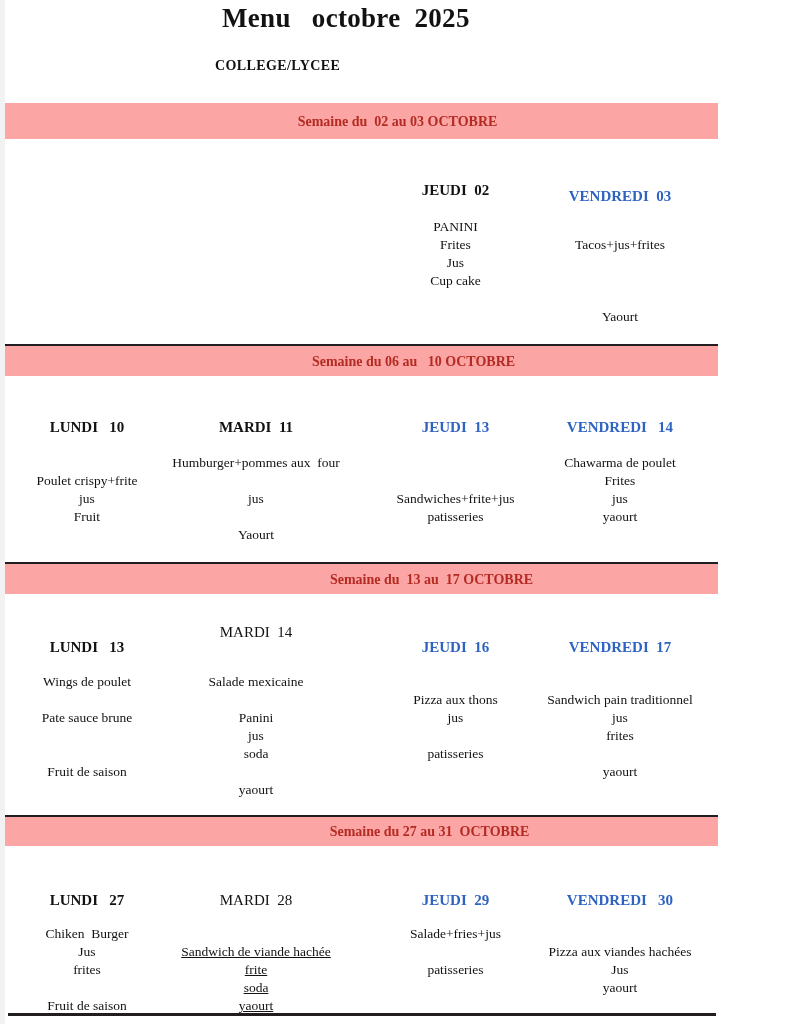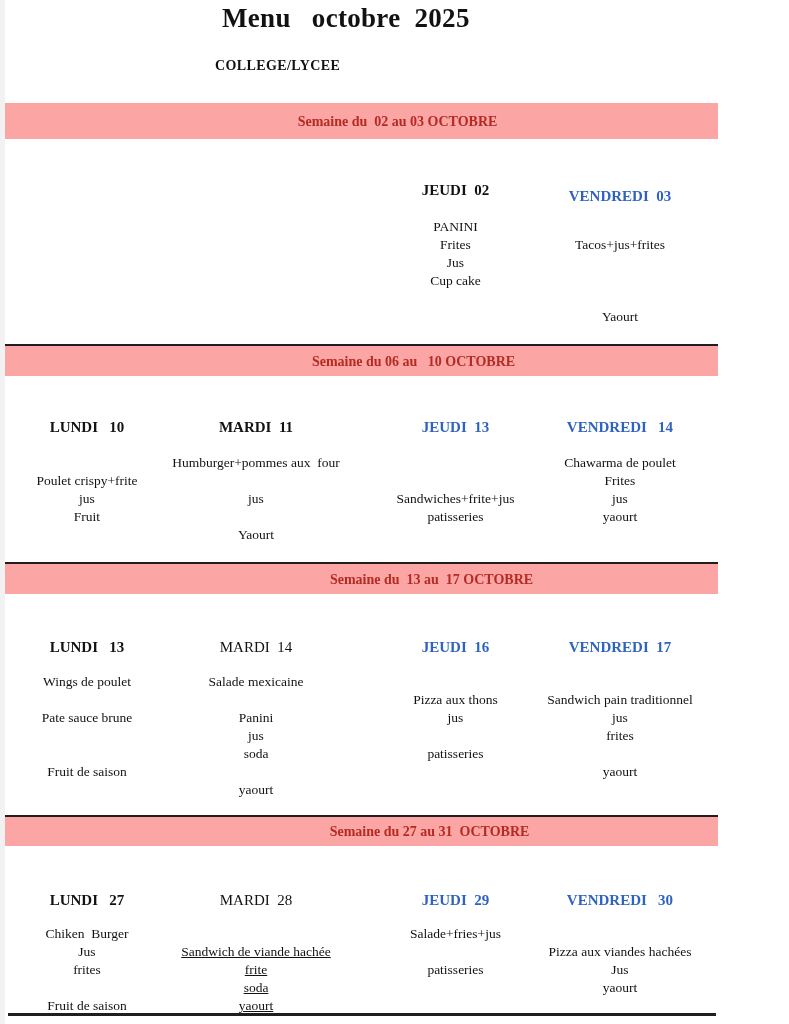--- a/index.html
+++ b/index.html
@@ -96,21 +96,21 @@
       </div>
       <div class="cell" style="top: 454px; left: 532px; width: 176px;">
         <div class="line">Chawarma de poulet</div>
         <div class="line">Frites</div>
         <div class="line">jus</div>
         <div class="line">yaourt</div>
         <div class="line"></div>
       </div>
       <div class="band b2"><span class="lbl s2">Semaine du  13 au  17 OCTOBRE</span></div>
       <div class="day" style="top: 619px; left: 8px; width: 158px;">LUNDI   13</div>
-      <div class="day normalweight" style="top: 619px; left: 160px; width: 192px;">MARDI  14</div>
+      <div class="day normalweight" style="top: 604px; left: 160px; width: 192px;">MARDI  14</div>
       <div class="day blue" style="top: 619px; left: 368px; width: 175px;">JEUDI  16</div>
       <div class="day blue" style="top: 619px; left: 532px; width: 176px;">VENDREDI  17</div>
       <div class="cell" style="top: 673px; left: 8px; width: 158px;">
         <div class="line">Wings de poulet</div>
         <div class="line"></div>
         <div class="line">Pate sauce brune</div>
         <div class="line"></div>
         <div class="line"></div>
         <div class="line">Fruit de saison</div>
         <div class="line"></div>

